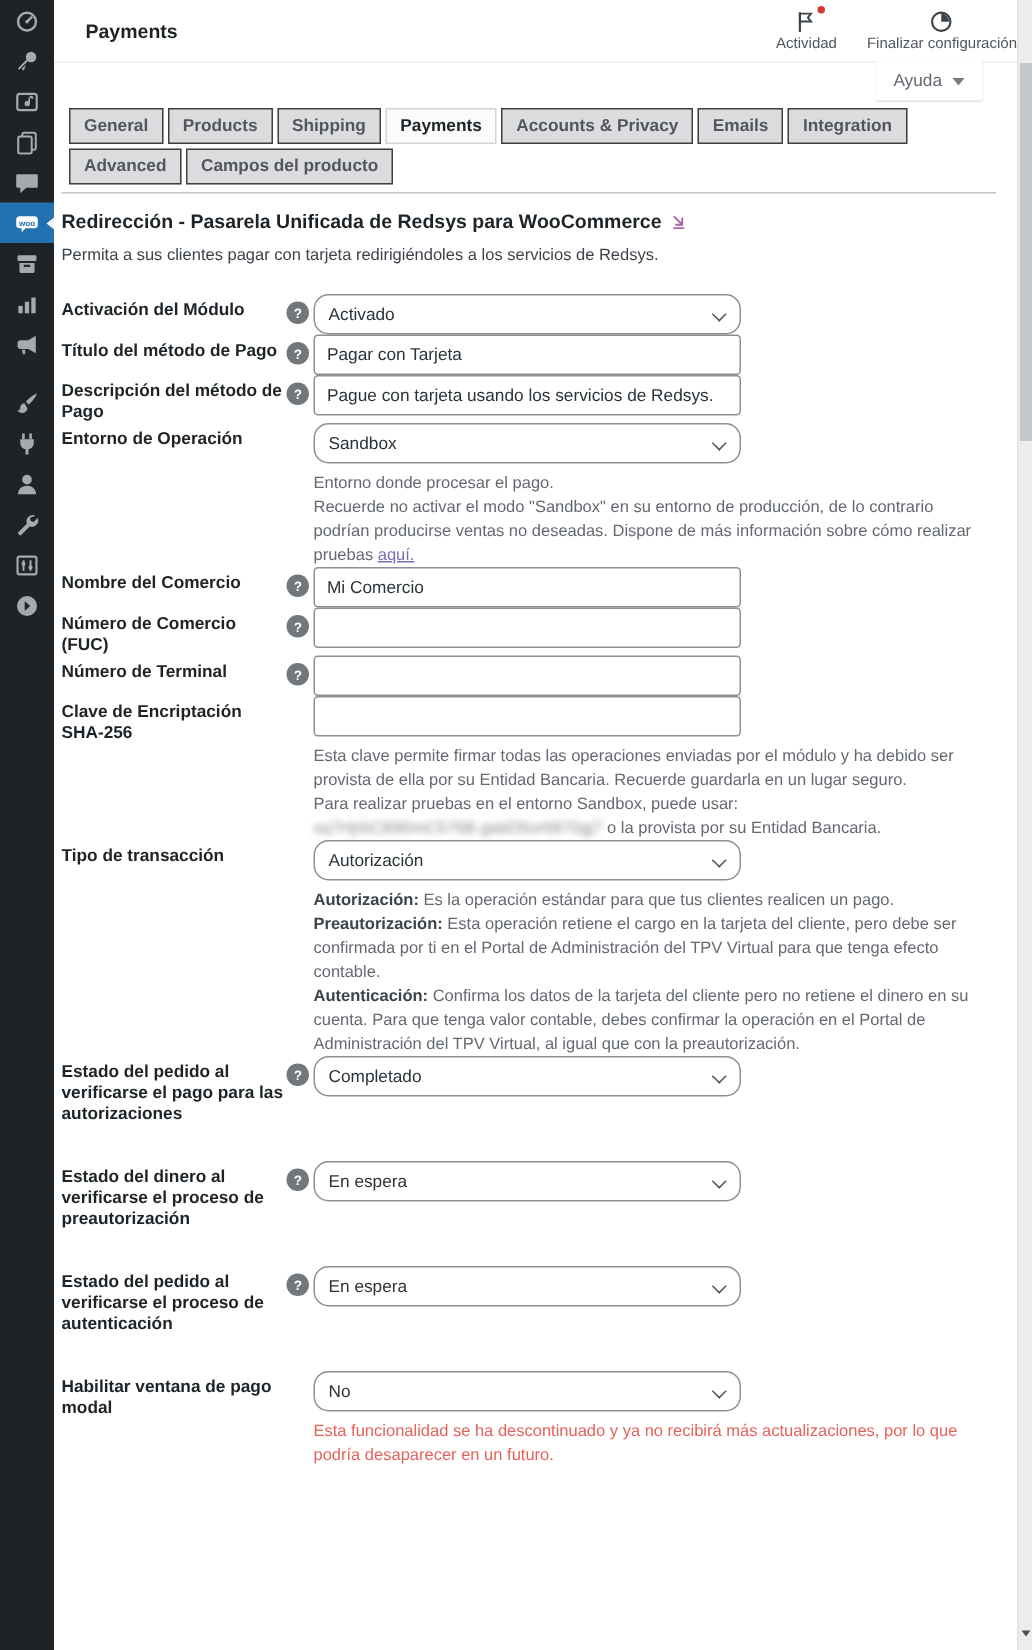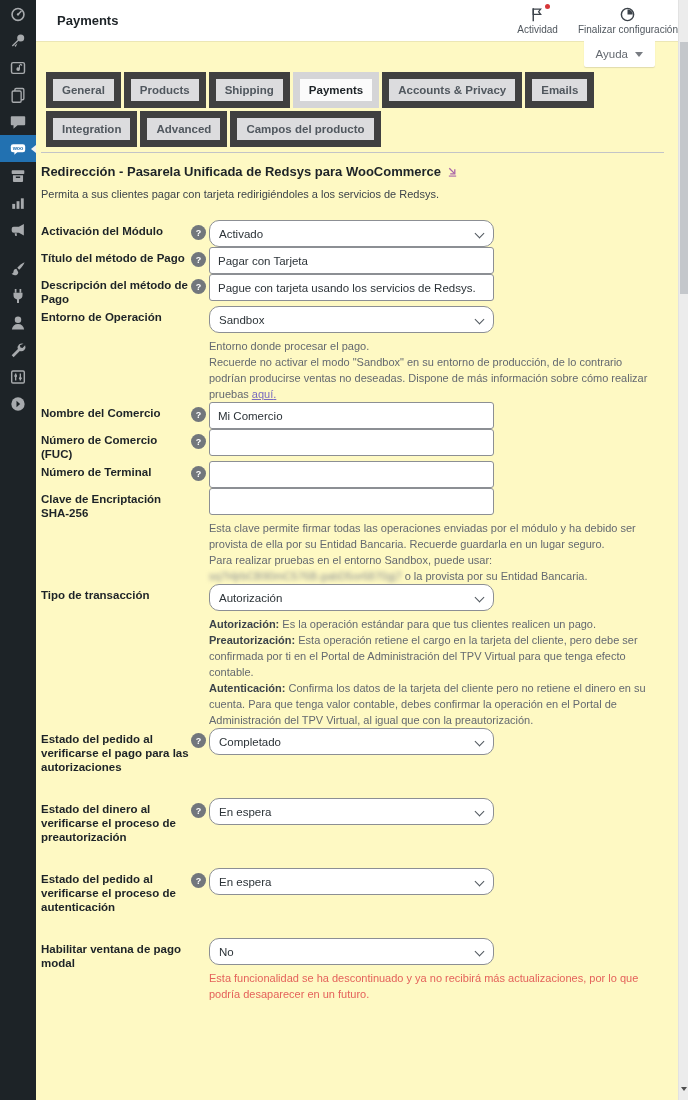--- a/index.html
+++ b/index.html
@@ -1,16 +1,16 @@
 <!DOCTYPE html>
 <html><head>
 <meta charset="utf-8">
 <style>
   html,body{margin:0;padding:0;background:#d7d7d7;}
-  .screen{position:relative;width:688px;height:1100px;overflow:hidden;background:#fef9c3;
+  .screen{position:relative;width:688px;height:1100px;overflow:hidden;background:#ffffff;
           font-family:"Liberation Sans",sans-serif;-webkit-font-smoothing:antialiased;}
   
   .sidebar{position:absolute;left:0;top:0;width:36px;height:100%;background:#1d2327;z-index:5;}
   .sb-item{height:27px;display:flex;align-items:center;justify-content:center;position:relative;color:#a7aaad;cursor:pointer;}
   .sb-item.gap{margin-top:12px;}
   .sb-item.active{background:#2271b1;color:#fff;}
   .sb-item svg{display:block;}
   .sb-arrow{position:absolute;right:0;top:50%;transform:translateY(-50%);width:0;height:0;
             border:4px solid transparent;border-right:5px solid #f0f0f1;}
   
@@ -25,21 +25,21 @@
   .top-action{display:flex;flex-direction:column;align-items:center;gap:1px;font-size:10px;color:#50575e;cursor:pointer;}
   .top-action .badge{position:absolute;top:-2px;right:-4px;width:5px;height:5px;border-radius:50%;}
   .icon-wrap{position:relative;height:17px;}
   
   .help-tab{position:absolute;top:41px;right:33px;background:#fff;height:26px;padding:0 12px;display:flex;align-items:center;gap:7px;
             font-size:11.5px;color:#646970;box-shadow:0 1px 1px rgba(0,0,0,.12);border-radius:0 0 2px 2px;z-index:4;cursor:pointer;}
   .caret-down{width:0;height:0;border:4px solid transparent;border-top:5px solid #787c82;margin-top:4px;}
   
   .main{position:absolute;left:36px;top:41px;right:10px;bottom:0;padding:0 14px 0 5px;}
   .tabs{margin:31px 0 0 5px;max-width:600px;line-height:0;}
-  .nav-tab{display:inline-block;background:#dcdcde;border:7px solid #404040;padding:4px 9px;margin:0 3px 3px 0;
+  .nav-tab{display:inline-block;background:#dcdcde;border:1px solid #404040;padding:4px 9px;margin:0 3px 3px 0;
            font-size:11.5px;line-height:14px;font-weight:600;color:#50575e;cursor:pointer;}
   .nav-tab.active{background:#fbfbfb;border-color:#d5d5d7;color:#1d2327;font-weight:700;}
   .tabs-divider{height:1px;background:#c3c4c7;margin-top:2px;}
   .page-title{display:flex;align-items:center;gap:6px;margin-top:11px;font-size:13px;font-weight:bold;color:#1d2327;line-height:15px;}
   .page-sub{margin-top:9px;font-size:11px;color:#3c434a;line-height:13px;margin-bottom:19px;}
   
   .row{display:flex;margin-bottom:0;}
   .rows .row:nth-child(10),.rows .row:nth-child(11),.rows .row:nth-child(12){margin-bottom:24px;}
   .row-left{width:168px;flex-shrink:0;display:flex;}
   .row-label{width:150px;font-size:11.5px;font-weight:bold;color:#1d2327;line-height:14px;padding-top:4px;}

